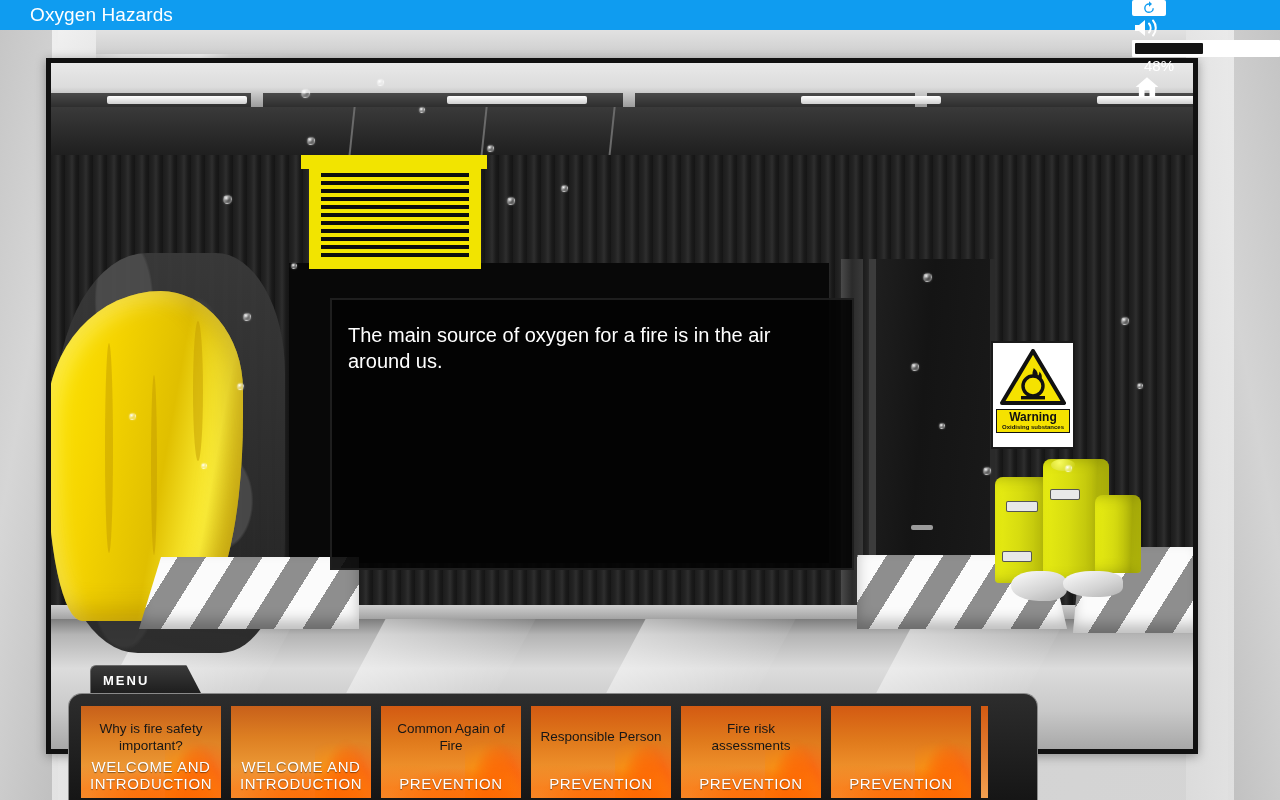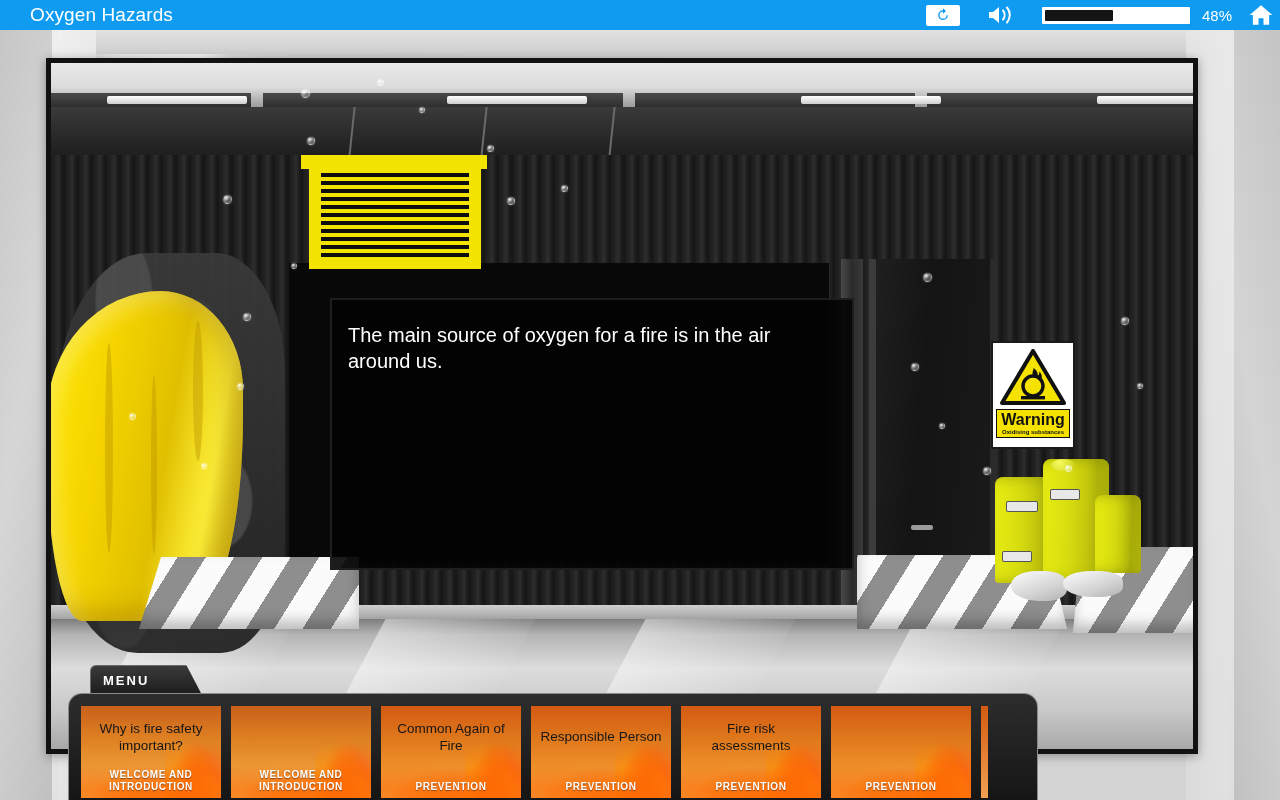--- a/index.html
+++ b/index.html
@@ -35,21 +35,21 @@
   
   #topbar {
     position:absolute; left:0; top:0; width:1280px; height:30px;
     background:#0f9cf0; z-index:60;
     display:flex; align-items:center;
   }
   #topbar .title {
     color:#ffffff; font-size:19px; margin-left:30px; letter-spacing:.1px;
     white-space:nowrap;
   }
-  #topbar .right { margin-left:auto; display:flex; align-items:center; height:30px; }
+  #topbar .right { margin-left:auto; display:flex; height:30px;flex-direction:column; }
   .replay-btn {
     width:34px; height:21px; background:#ffffff; border-radius:2px;
     display:flex; align-items:center; justify-content:center;
     margin-right:26px; cursor:pointer;
   }
   .spk { margin-right:22px; display:flex; align-items:center; cursor:pointer; }
   .progress-track {
     width:148px; height:17px; background:#ffffff; border-radius:1px;
     display:flex; align-items:center; padding:3px; cursor:pointer;
   }
@@ -159,21 +159,21 @@
   .sack { position:absolute; border-radius:46% 40% 38% 50%;
     background:linear-gradient(160deg,#fdfdfd,#d4d4d4 60%,#b2b2b2); }
 
   
   .sign { position:absolute; left:940px; top:278px; width:84px; height:108px;
     background:#ffffff; border:2px solid #1a1a1a; padding:4px 3px;
     display:flex; flex-direction:column; align-items:center; }
   .sign .tri-wrap { height:60px; display:flex; align-items:center; }
   .sign .band { width:100%; background:#f5e200; margin-top:2px; text-align:center;
     border:1px solid #111; padding:1px 0; }
-  .sign .band .w { font-size:16px; font-weight:bold; color:#111; line-height:1.1; }
+  .sign .band .w { font-size:12px; font-weight:bold; color:#111; line-height:1.1; }
   .sign .band .s { font-size:6px; font-weight:bold; color:#111; line-height:1.2; }
 
   
   .bub { position:absolute; border-radius:50%;
     background:radial-gradient(circle at 32% 28%, rgba(255,255,255,.95), rgba(255,255,255,.22) 45%, rgba(255,255,255,.05) 70%);
     box-shadow:inset 0 0 3px rgba(255,255,255,.7), 0 0 2px rgba(255,255,255,.35);
     border:1px solid rgba(255,255,255,.35);
   }
 
   
@@ -231,21 +231,21 @@
       radial-gradient(ellipse at 18% 100%, rgba(255,110,0,.55) 0 30%, transparent 70%),
       radial-gradient(ellipse at 52% 100%, rgba(255,90,0,.45) 0 28%, transparent 66%),
       radial-gradient(ellipse at 86% 100%, rgba(255,120,0,.5) 0 30%, transparent 70%);
   }
   .card .ct {
     position:relative; z-index:2; text-align:center; color:#161616;
     font-size:13.5px; line-height:1.28; padding:22px 6px 0;
   }
   .card .cs {
     position:absolute; left:0; right:0; bottom:6px; z-index:2; text-align:center;
-    color:#ffffff; font-size:10px; font-weight:bold; letter-spacing:.6px;
+    color:#ffffff; font-size:15px; font-weight:normal; letter-spacing:.6px;
     line-height:1.15;
     text-shadow:0 1px 1px rgba(0,0,0,.45);
   }
   .card.tall .ct { padding-top:14px; }
   .card-sliver {
     width:7px; height:92px; flex:0 0 auto;
     background:linear-gradient(180deg,#d35a12,#f2a050); cursor:pointer;
   }
 </style>
 </head>

